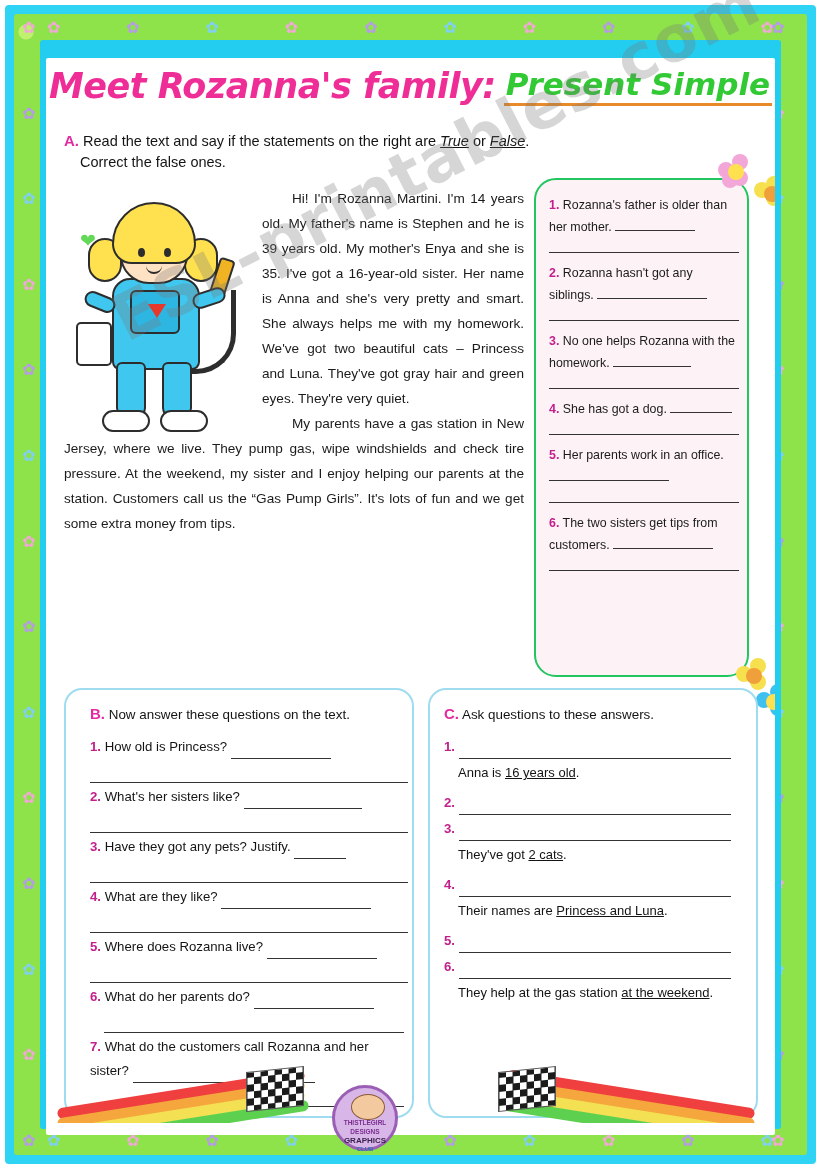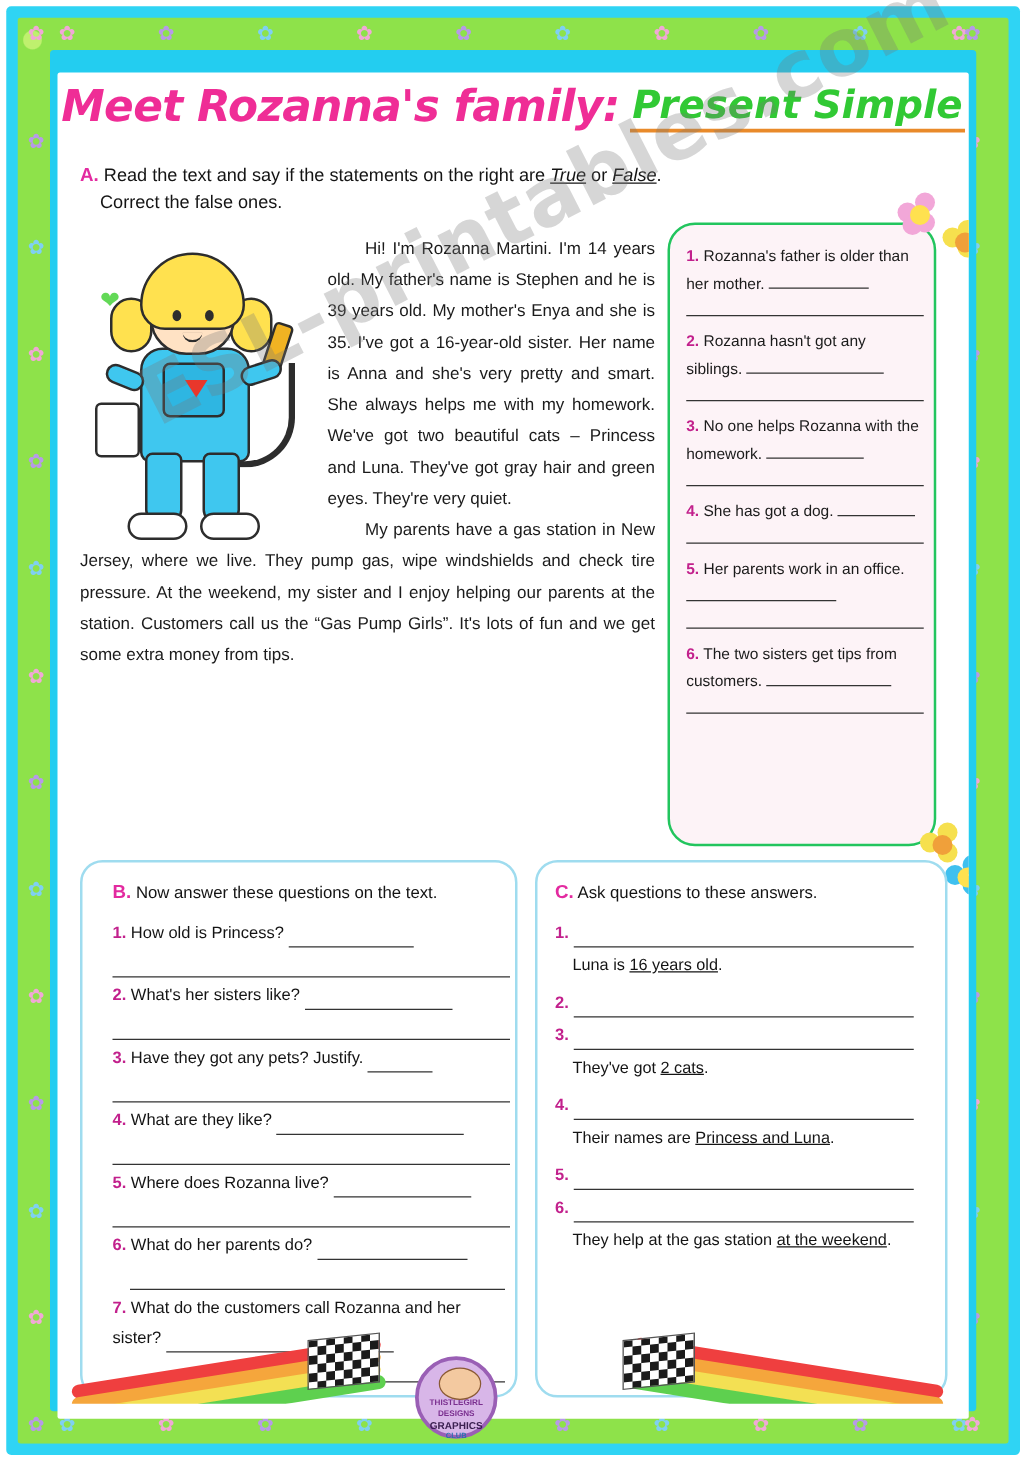--- a/index.html
+++ b/index.html
@@ -410,21 +410,21 @@
       <div class="box-head">
         <span class="sec-letter">C.</span>
         <span>Ask questions to these answers.</span>
       </div>
 
       <p class="q">
         <b>1.</b>
         <span class="blank" style="width:272px"></span>
       </p>
       <p class="ans">
-        <span>Luna is </span><u>16 years old</u><span>.</span>
+        <span>Anna is </span><u>16 years old</u><span>.</span>
       </p>
 
       <p class="q">
         <b>2.</b>
         <span class="blank" style="width:272px"></span>
       </p>
 
       <p class="q">
         <b>3.</b>
         <span class="blank" style="width:272px"></span>

